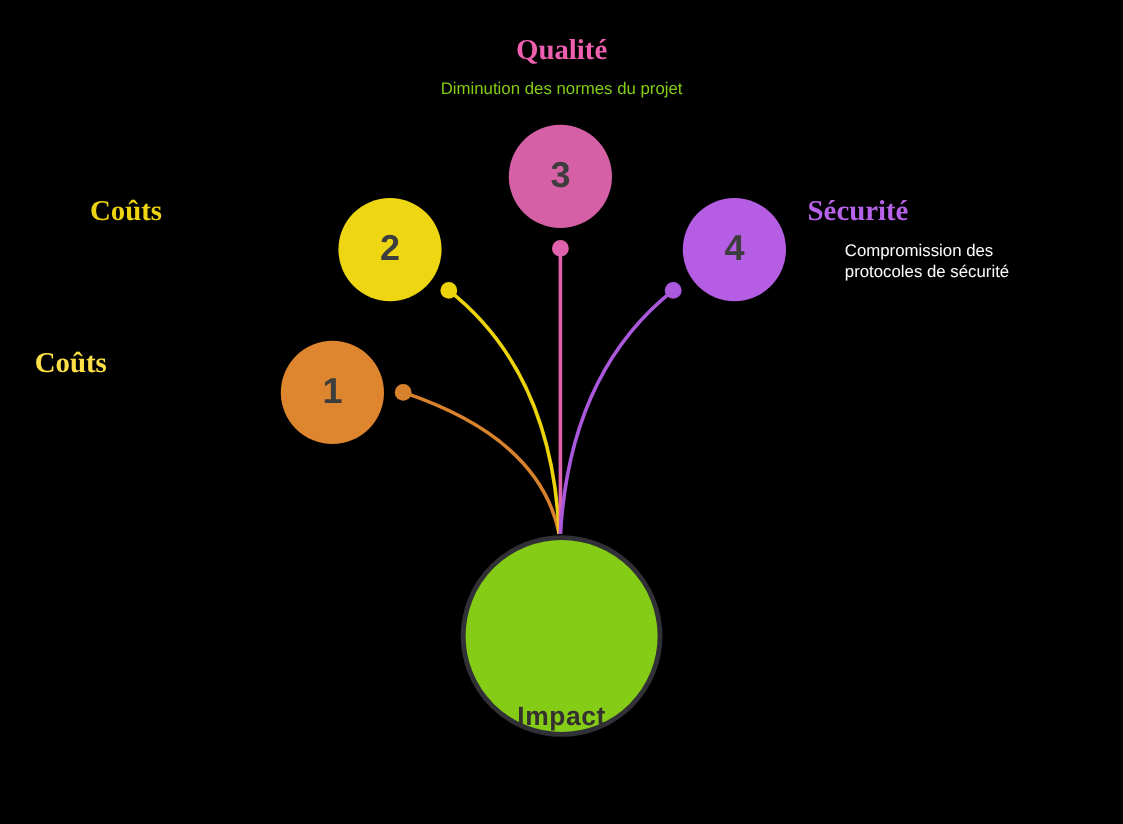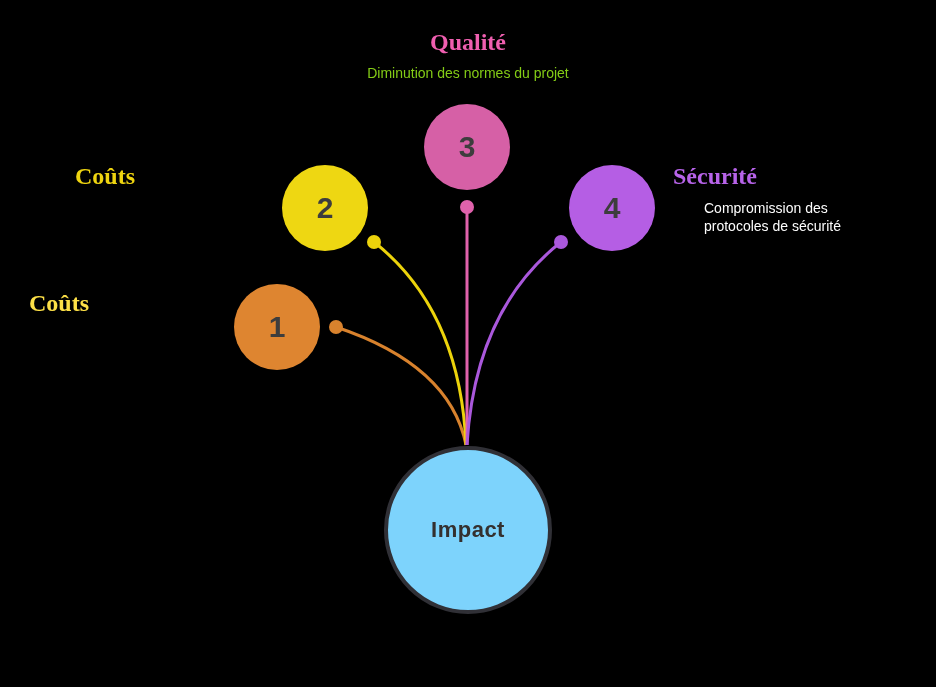--- a/index.html
+++ b/index.html
@@ -62,21 +62,21 @@
   </div>
 
   <div class="bubble b-qualite" style="background-color: rgb(214, 96, 166);">
     <span class="num" style="color: rgb(61, 61, 61);">3</span>
   </div>
 
   <div class="bubble b-securite" style="background-color: rgb(181, 94, 228);">
     <span class="num" style="color: rgb(61, 61, 61);">4</span>
   </div>
 
-  <div class="impact" style="background-color: #7dd3fc; border-color: rgb(48, 48, 54);">
+  <div class="impact" style="background-color: #84cc16; border-color: rgb(48, 48, 54); align-items: flex-end;">
     <span class="impact-label" style="color: rgb(52, 48, 47);">Impact</span>
   </div>
 
   <div class="title t-qualite" style="color: rgb(239, 95, 176);">Qualité</div>
   <div class="desc d-qualite" style="color: #84cc16;">Diminution des normes du projet</div>
 
   <div class="title t-delais" style="color: rgb(238, 212, 16);">Coûts</div>
 
   <div class="title t-couts" style="color: #fde047;">Coûts</div>
 

